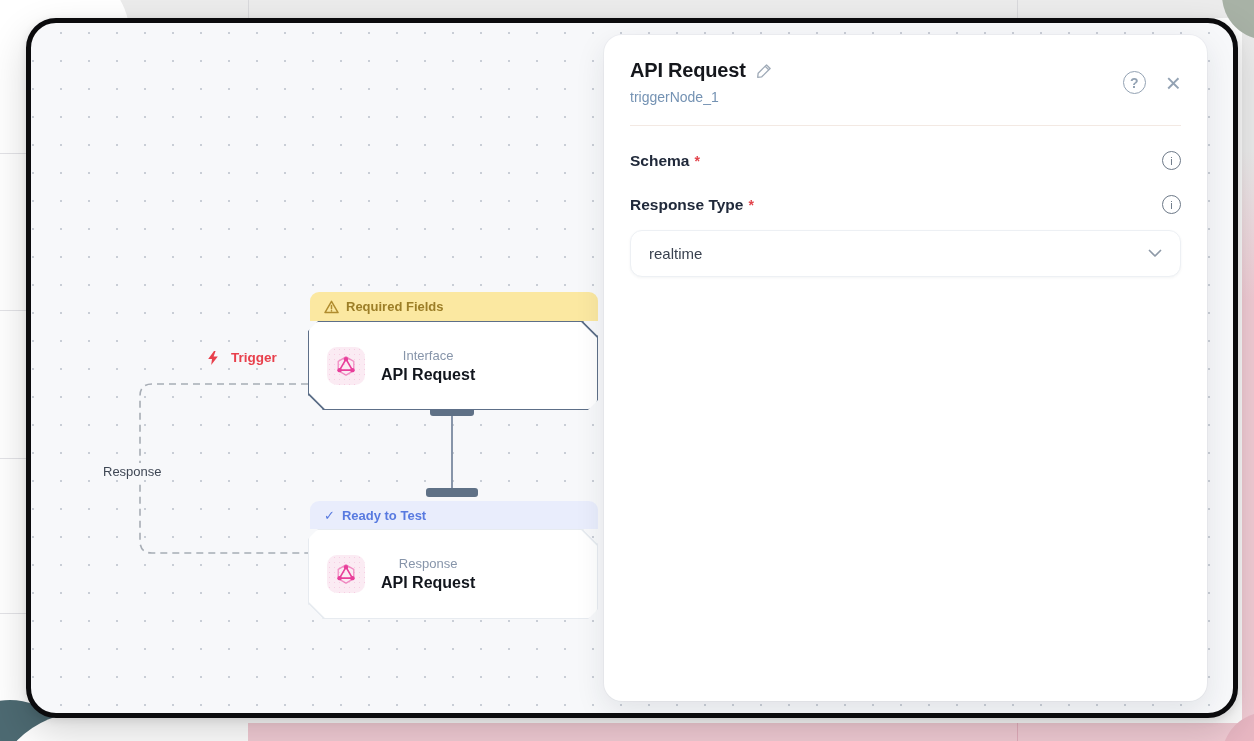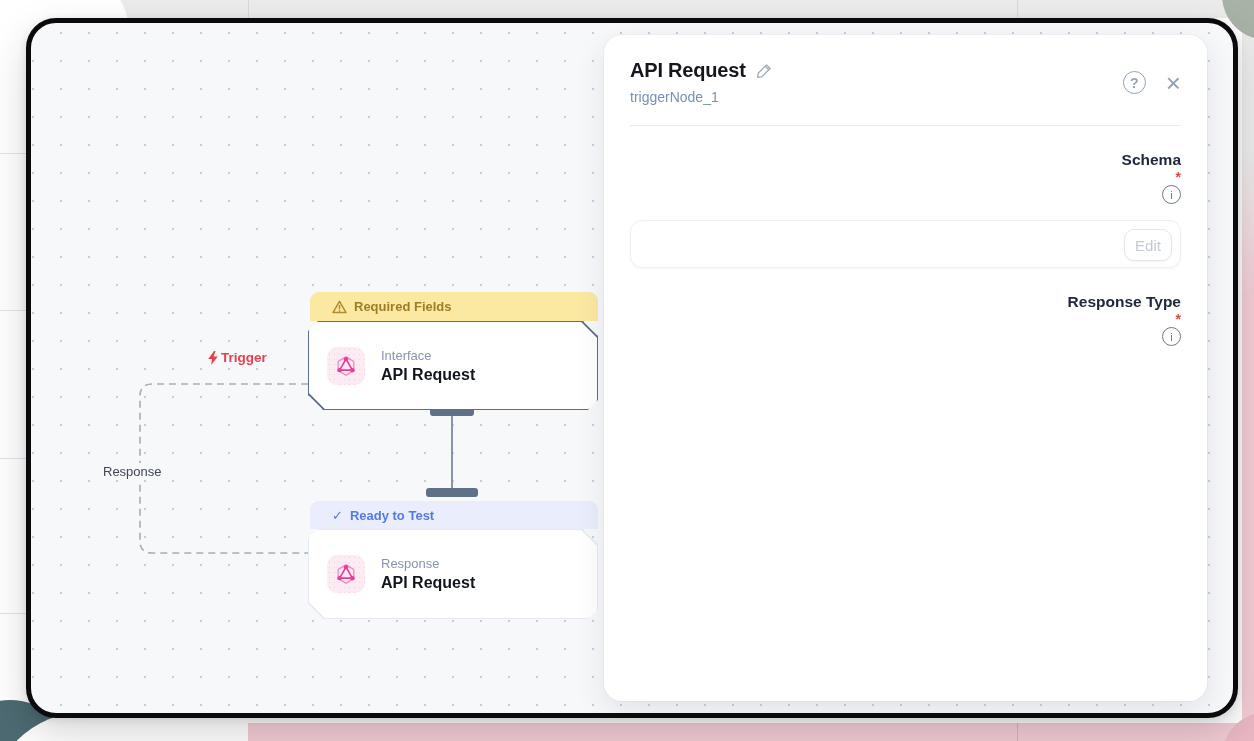--- a/index.html
+++ b/index.html
@@ -27,40 +27,40 @@
     border:5px solid #0b0b0d; border-radius:30px; background:#f7f8fa; overflow:hidden;
     box-shadow:0 16px 40px rgba(0,0,0,.16), 0 2px 8px rgba(0,0,0,.10); }
   .canvas { position:absolute; inset:0;
     background-image:radial-gradient(circle,#c9ced6 1.2px, transparent 1.4px);
     background-size:28px 28px; background-position:16px 24px; }
 
   
   .edge-svg { position:absolute; inset:0; width:100%; height:100%; }
   .edge-label { position:absolute; left:68px; top:440px; font-size:13px; color:#3f4754;
     background:#f7f8fa; padding:1px 4px; }
-  .trigger-label { position:absolute; left:176px; top:327px; display:flex; align-items:center; gap:2px;
+  .trigger-label { position:absolute; left:176px; top:327px; display:flex; align-items:center; gap:12px;
     color:#e8404c; font-size:13.5px; font-weight:700; }
 
   
   .conn-line { position:absolute; left:420px; top:387px; width:2px; height:83px; background:#8795a9; }
   .handle { position:absolute; height:9px; border-radius:3px; background:#5f7186; }
   .handle.top { left:399px; top:384px; width:44px; }
   .handle.bot { left:395px; top:465px; width:52px; }
 
   
   .banner { position:absolute; height:29px; width:288px; left:279px; border-radius:9px 9px 0 0;
-    display:flex; align-items:center; gap:7px; padding:0 22px; font-size:13px; font-weight:700; }
+    display:flex; align-items:center; gap:7px; padding:0 14px; font-size:13px; font-weight:700; }
   .banner.warning { top:269px; background:#fbe8a1; color:#9c7e27; }
   .banner.ready { top:478px; height:28px; background:#e9edfc; color:#587ae0; }
   .banner .chk { font-size:13px; font-weight:700; }
 
   .card { position:absolute; left:277px; width:290px; background:#fff; border-radius:10px;
     display:flex; align-items:center; gap:16px; padding:6px 18px;
     clip-path:polygon(0 10px,10px 0,calc(100% - 15px) 0,100% 15px,100% calc(100% - 10px),
-      calc(100% - 10px) 100%,15px 100%,0 calc(100% - 15px)); }
+      calc(100% - 10px) 100%,15px 100%,0 calc(100% - 15px));text-align:center; }
   .card::before, .card::after { content:""; position:absolute; width:23px; height:2px; }
   .card::before { top:6px; right:-4px; transform:rotate(45deg); }
   .card::after  { bottom:6px; left:-4px; transform:rotate(45deg); }
   .card.req { top:298px; height:89px; border:1.5px solid #5d6f88; }
   .card.req::before, .card.req::after { background:#5d6f88; }
   .card.res { top:506px; height:90px; border:1px solid #e7ebf0; box-shadow:0 3px 8px rgba(25,35,55,.07); }
   .card.res::before, .card.res::after { background:#e7ebf0; }
 
   .tile { width:38px; height:38px; border-radius:10px; background:#fbebf3; flex:0 0 auto;
     display:flex; align-items:center; justify-content:center;
@@ -77,21 +77,21 @@
   .p-title { font-size:20px; font-weight:700; color:#15171c; letter-spacing:-.2px; }
   .p-sub { margin-top:7px; font-size:14px; color:#7492b3; }
   .p-icons { margin-left:auto; display:flex; align-items:center; gap:20px; margin-top:12px; }
   .qicon { width:23px; height:23px; border:1.6px solid #93a2b3; border-radius:50%; color:#93a2b3;
     font-size:14px; font-weight:700; display:flex; align-items:center; justify-content:center; cursor:pointer; }
   .xicon { font-size:26px; line-height:20px; color:#93a2b3; cursor:pointer; }
   .divider { margin-top:20px; height:1px; background:#f3e9e3; }
 
   .field { margin-top:25px; }
   .field + .field { }
-  .frow { display:flex; align-items:flex-end;flex-direction:column; }
+  .frow { display:flex; align-items:center; }
   .flabel { font-size:15.5px; font-weight:700; color:#20293a; }
   .req-star { color:#e2444c; font-size:14px; margin-left:5px; font-weight:700; }
   .iicon { margin-left:auto; width:19px; height:19px; border:1.5px solid #6d7988; border-radius:50%;
     color:#6d7988; font-size:11px; font-style:normal; display:flex; align-items:center; justify-content:center; cursor:pointer; }
   .schema-box { margin-top:16px; height:48px; background:#fff; border:1px solid #edf0f4; border-radius:12px;
     position:relative; box-shadow:0 1px 3px rgba(20,30,50,.05); }
   .edit-btn { position:absolute; right:8px; top:8px; width:48px; height:32px; background:#fff;
     border:1.5px solid #e2e6ec; border-radius:10px; color:#c3cad4; font-size:15px; font-weight:500;
     font-family:inherit; cursor:pointer; box-shadow:0 1px 2px rgba(20,30,50,.05); }
   .select-box { margin-top:16px; height:47px; background:#fff; border:1px solid #edf0f4; border-radius:12px;
@@ -203,26 +203,29 @@
     </div>
 
     <div class="divider"></div>
 
     <div class="field">
       <div class="frow">
         <span class="flabel">Schema</span>
         <span class="req-star">*</span>
         <i class="iicon">i</i>
       </div>
-      <div class="schema-box">
-        <button class="edit-btn">Edit</button>
-      </div>
     </div>
 
     <div class="field">
       <div class="frow">
         <span class="flabel">Response Type</span>
         <span class="req-star">*</span>
         <i class="iicon">i</i>
       </div>
+      <div class="select-box">
+        <span class="select-value">realtime</span>
+        <svg width="14" height="9" viewBox="0 0 14 9">
+          <polyline points="1.5,1.5 7,7 12.5,1.5" fill="none" stroke="#8e99a7" stroke-width="1.7" stroke-linecap="round" stroke-linejoin="round"></polyline>
+        </svg>
+      </div>
     </div>
   </aside>
 </div>
 
 </body></html>

